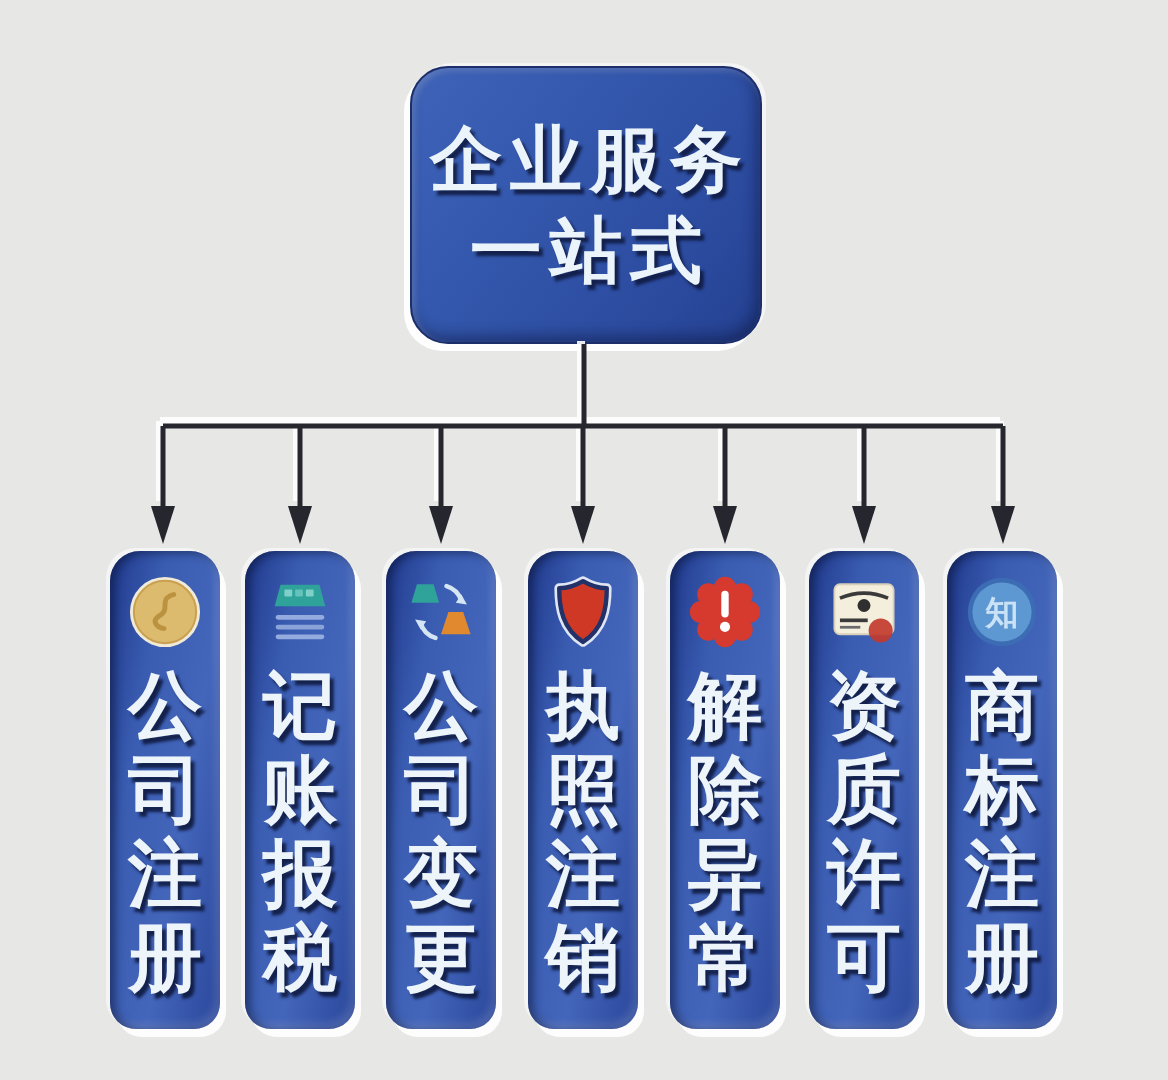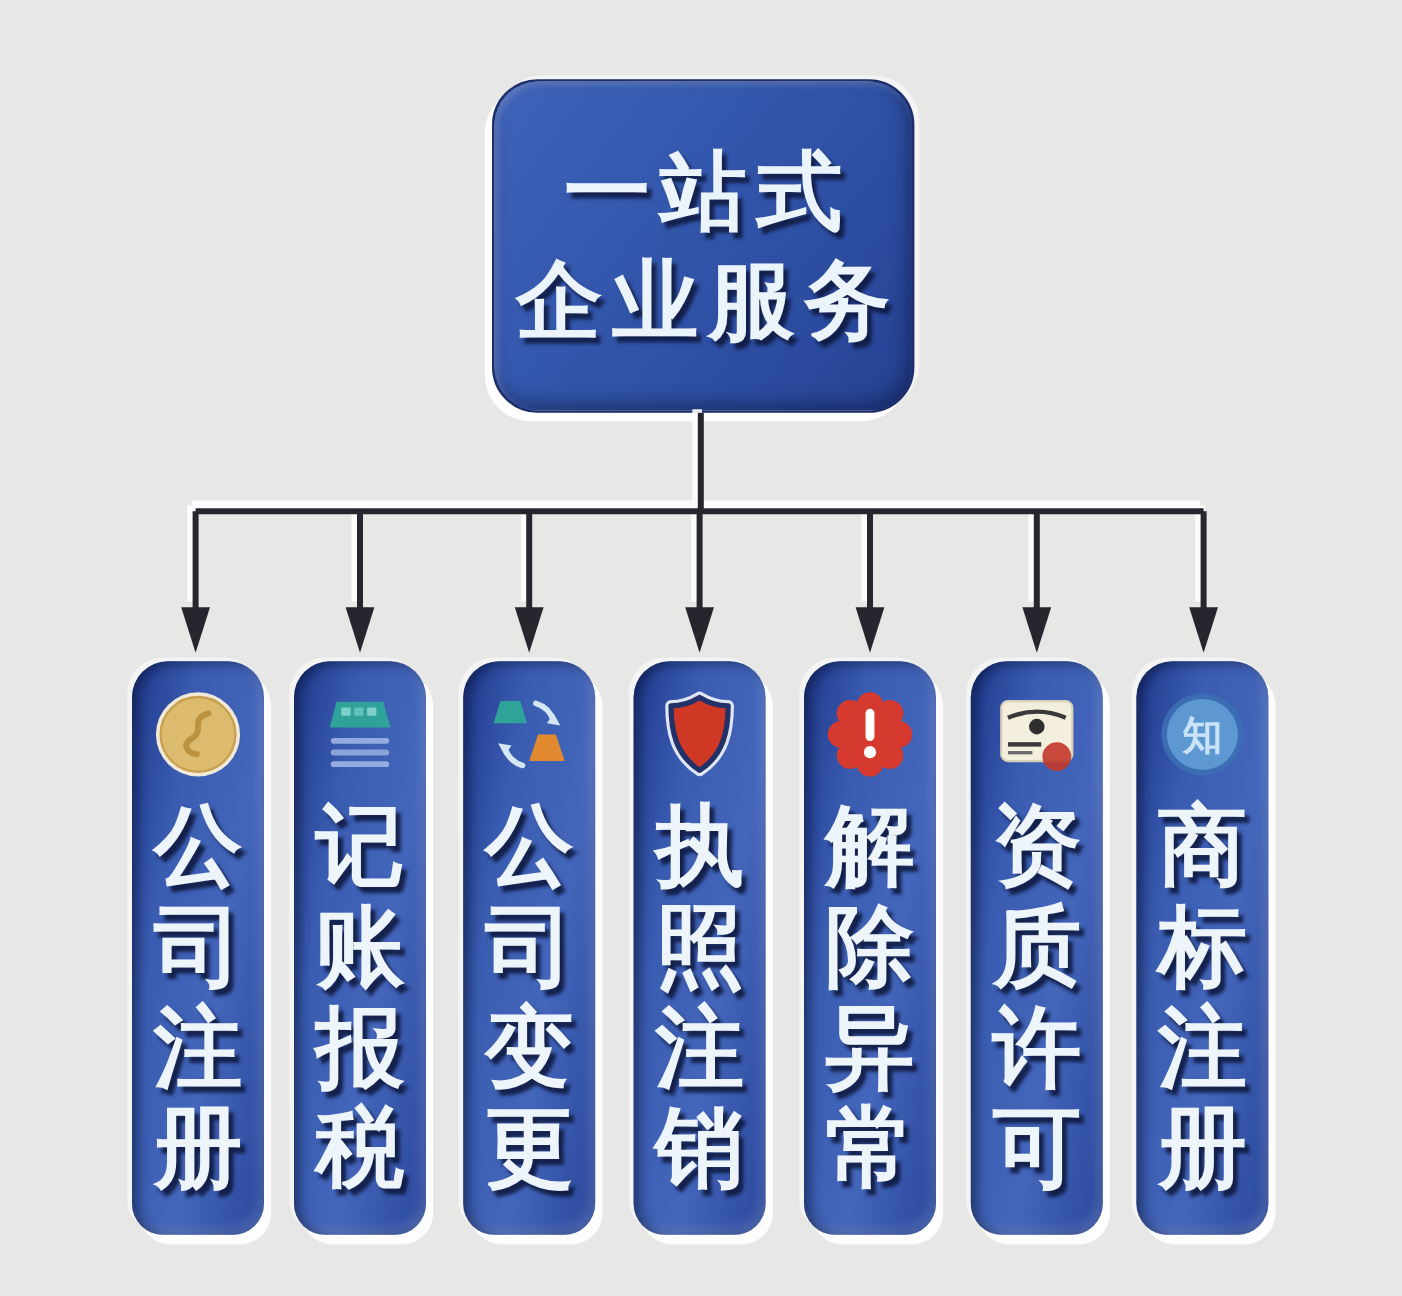--- a/index.html
+++ b/index.html
@@ -50,22 +50,22 @@
   .chars{margin-top:14px;display:flex;flex-direction:column;align-items:center;}
   .ch{
     font-size:74px;font-weight:bold;color:#edf5fa;line-height:84px;
     text-shadow:4px 5px 3px rgba(14,24,60,.88);
   }
 </style>
 </head>
 <body>
 
 <div class="header-box">
+  <div class="header-line">企业服务</div>
   <div class="header-line">一站式</div>
-  <div class="header-line">企业服务</div>
 </div>
 
 <svg class="connector" width="1168" height="560" viewBox="0 0 1168 560">
 
   <g stroke="#ffffff" stroke-width="8" opacity="0.9" fill="none" transform="translate(-3,-5)">
     <path d="M584 346 V426"></path>
       <path d="M163 426 H1003"></path>
     <path d="M163 426 V506"></path>
       <path d="M300 426 V506"></path>
       <path d="M441 426 V506"></path>

